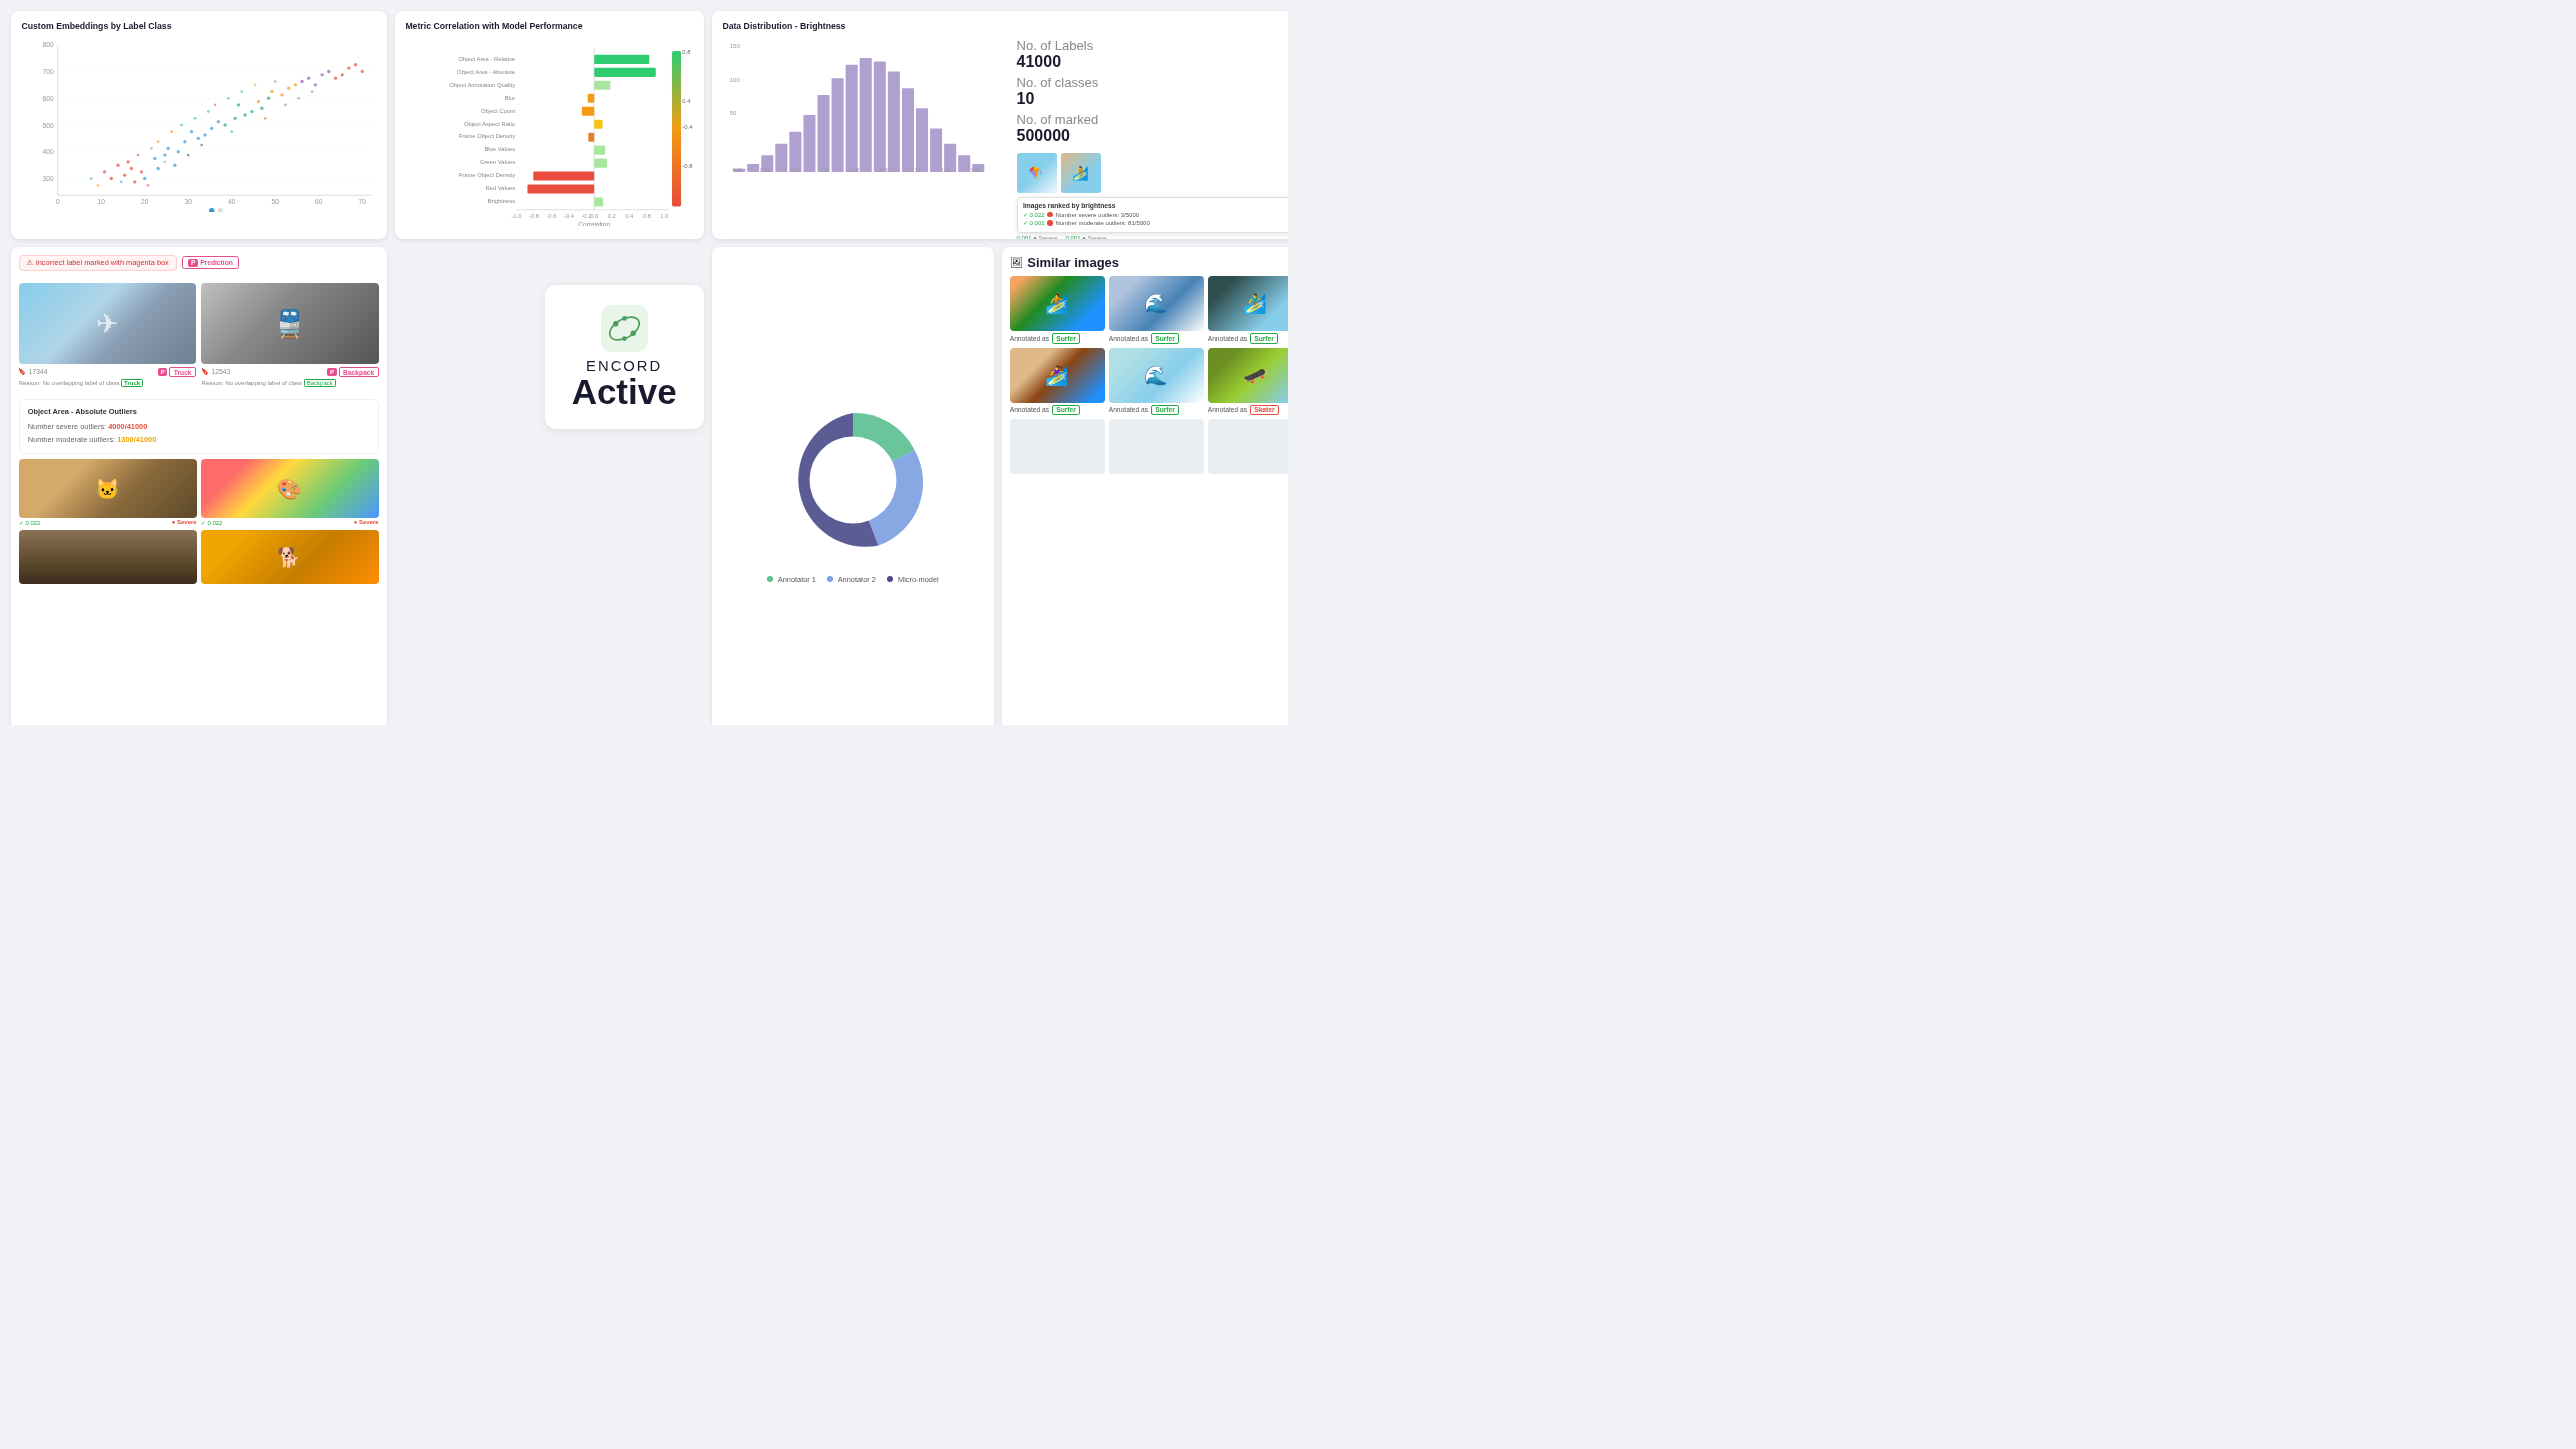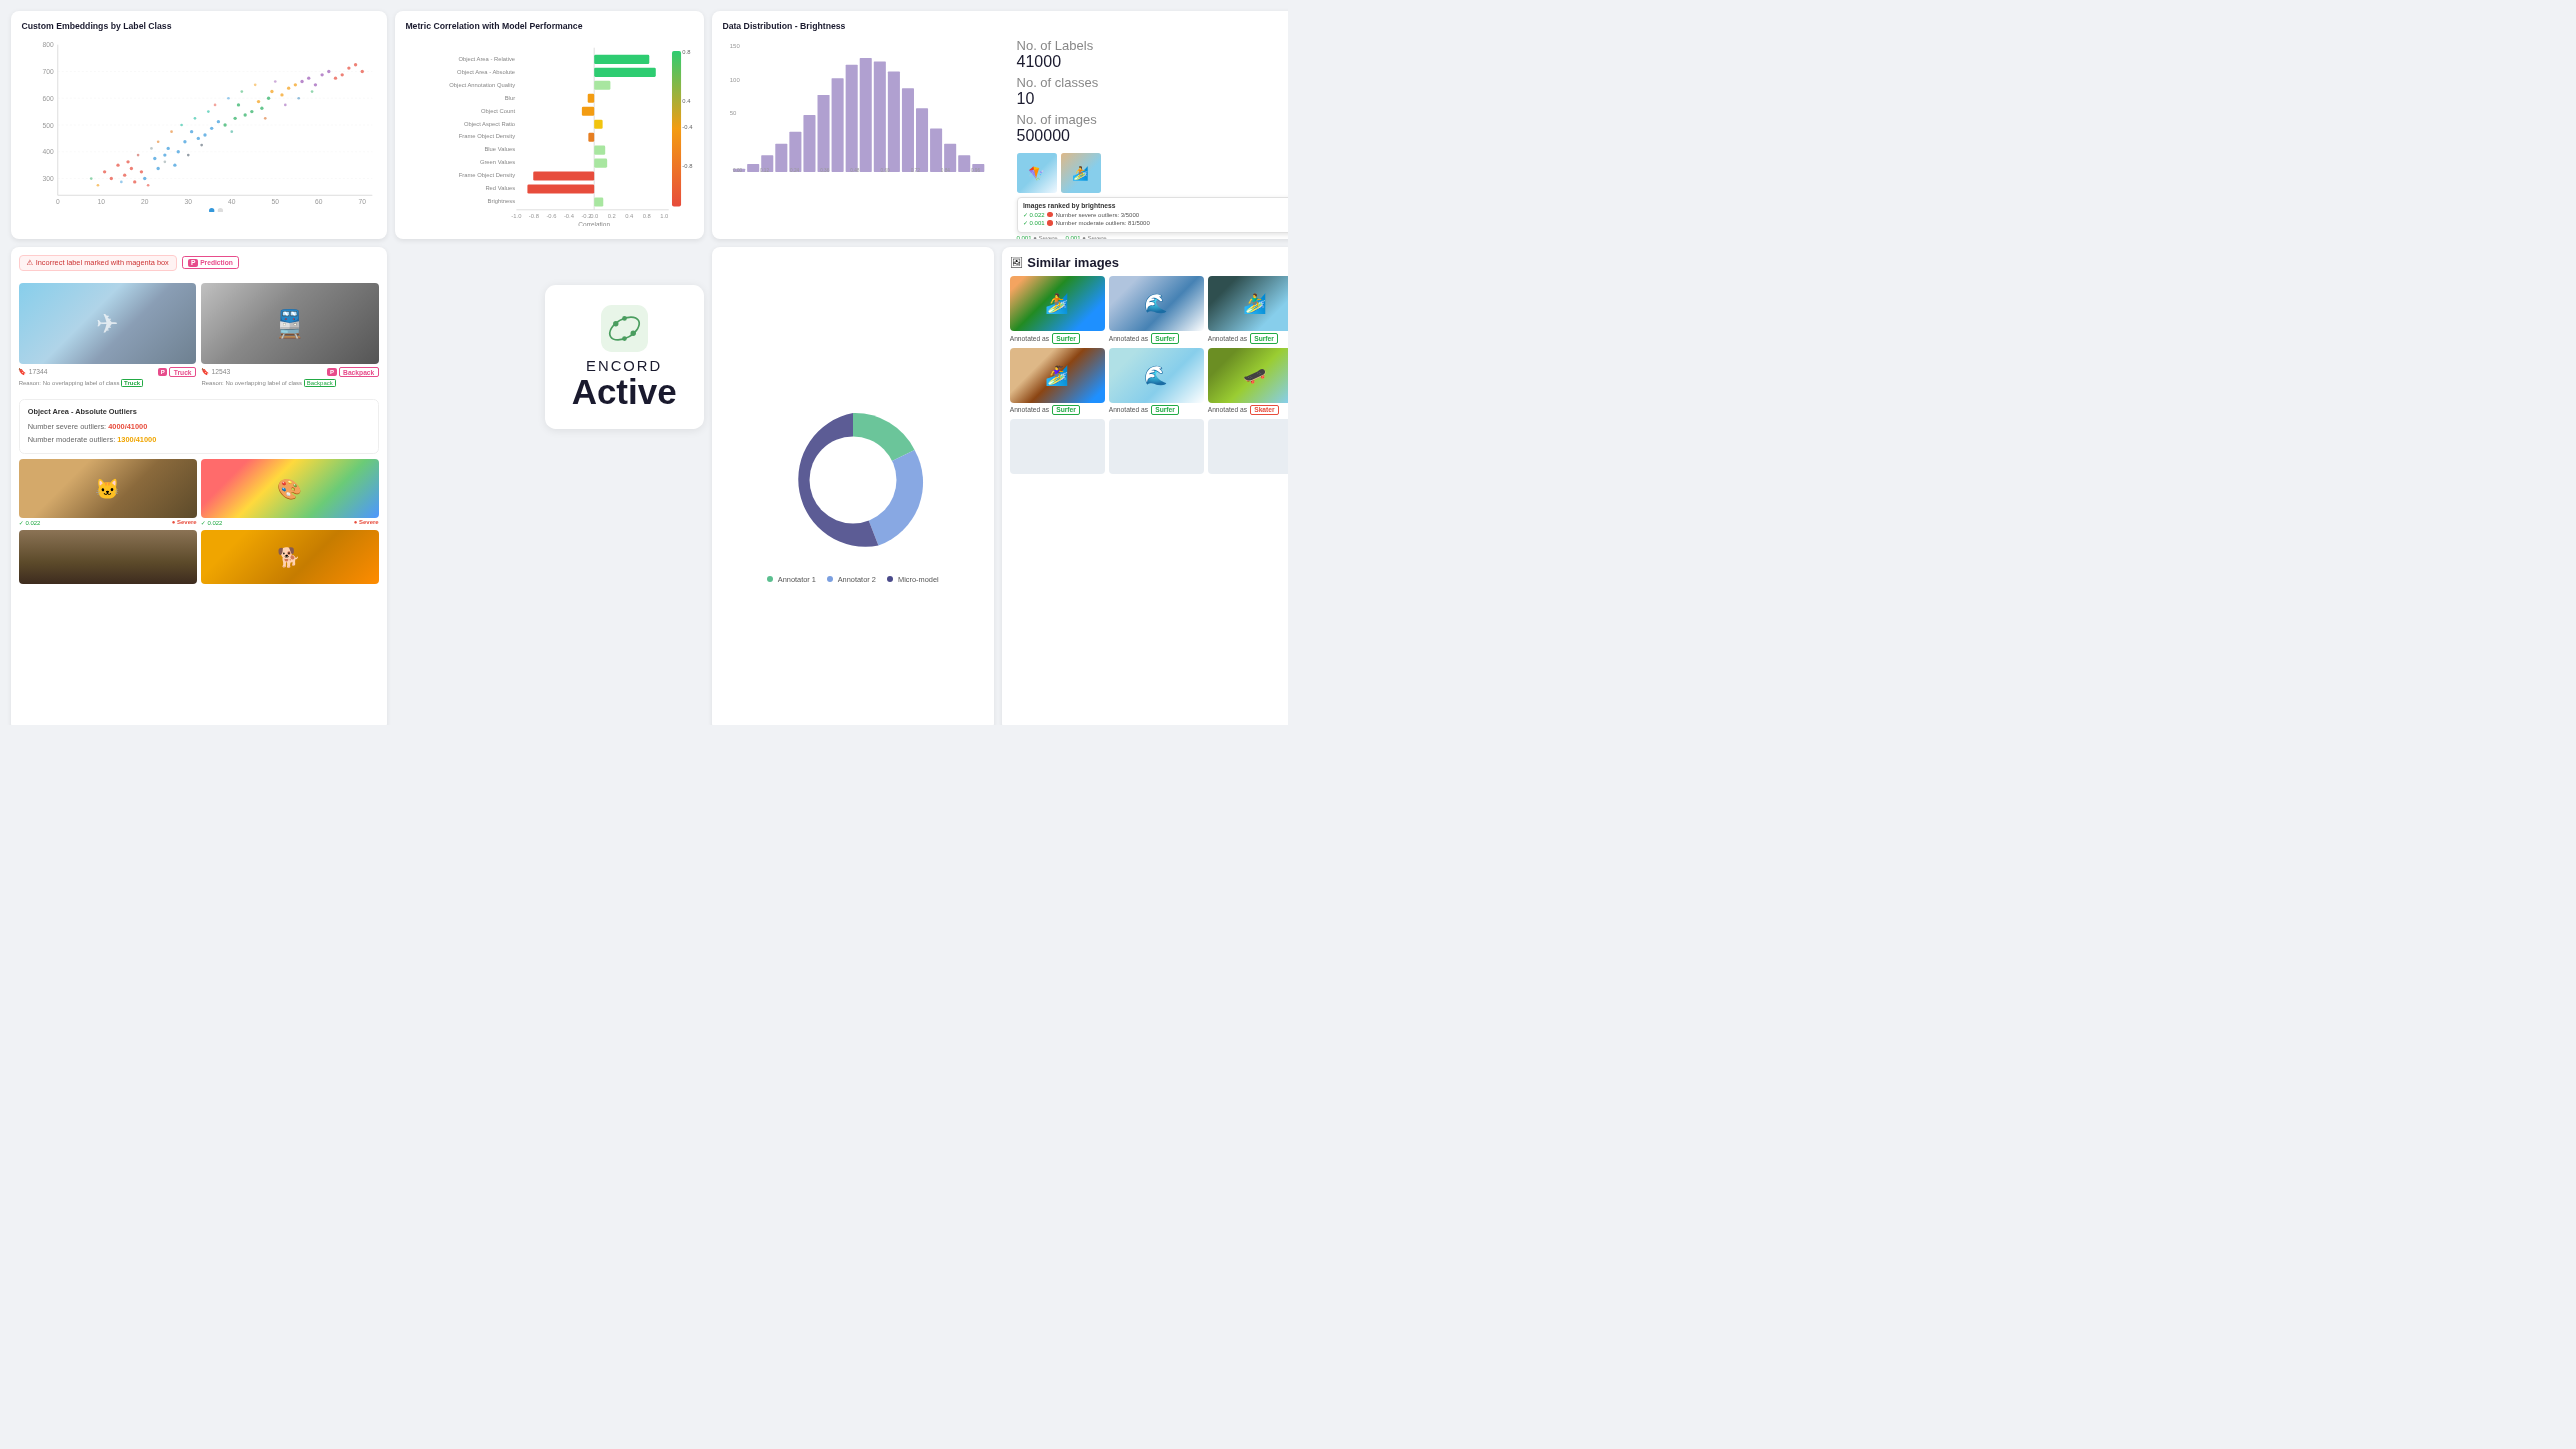--- a/index.html
+++ b/index.html
@@ -230,21 +230,21 @@
       border-radius: 4px;
       padding: 4px 5.4px;
       font-size: 6.7px;
       color: #333;
       box-shadow: 0 1.3px 4px rgba(0,0,0,0.1);
     }
     .bright-popup-title { font-weight: 600; margin-bottom: 2px; }
     .bright-popup-row { display: flex; align-items: center; gap: 2.7px; margin: 1.3px 0; }
     .dot-severe { width: 5.4px; height: 5.4px; border-radius: 50%; background: #e74c3c; display: inline-block; }
     .stat-lbl { font-size: 13px; color: #888; }
-    .stat-num { font-size: 19px; font-weight: 400; color: #1a1a2e; }
+    .stat-num { font-size: 19px; font-weight: 700; color: #1a1a2e; }
   </style>
 </head>
 <body>
 
 <div class="main-container">
 
   <div class="card metric-card">
     <div class="card-title">Metric Correlation with Model Performance</div>
     <svg class="metric-svg" viewBox="0 0 440 290" preserveAspectRatio="xMidYMid meet">
 
@@ -465,21 +465,21 @@
         <div style="display: flex; flex-direction: column; gap: 4px;">
           <div>
             <div class="stat-lbl">No. of Labels</div>
             <div class="stat-num" style="font-size: 16px;">41000</div>
           </div>
           <div>
             <div class="stat-lbl">No. of classes</div>
             <div class="stat-num" style="font-size: 16px;">10</div>
           </div>
           <div>
-            <div class="stat-lbl">No. of images</div>
+            <div class="stat-lbl">No. of marked</div>
             <div class="stat-num" style="font-size: 16px;">500000</div>
           </div>
         </div>
 
         <div style="position: relative; margin-top: 2.7px;">
           <div style="display: flex; gap: 4px; margin-bottom: 4px;">
             <div style="width: 40px; height: 40px; background: linear-gradient(135deg, #87ceeb 50%, #f0f8ff); border-radius: 2.7px; display: flex; align-items: center; justify-content: center; font-size: 13.4px;">🪁</div>
             <div style="width: 40px; height: 40px; background: linear-gradient(135deg, #deb887, #87ceeb 60%); border-radius: 2.7px; display: flex; align-items: center; justify-content: center; font-size: 13.4px;">🏄</div>
           </div>
 

